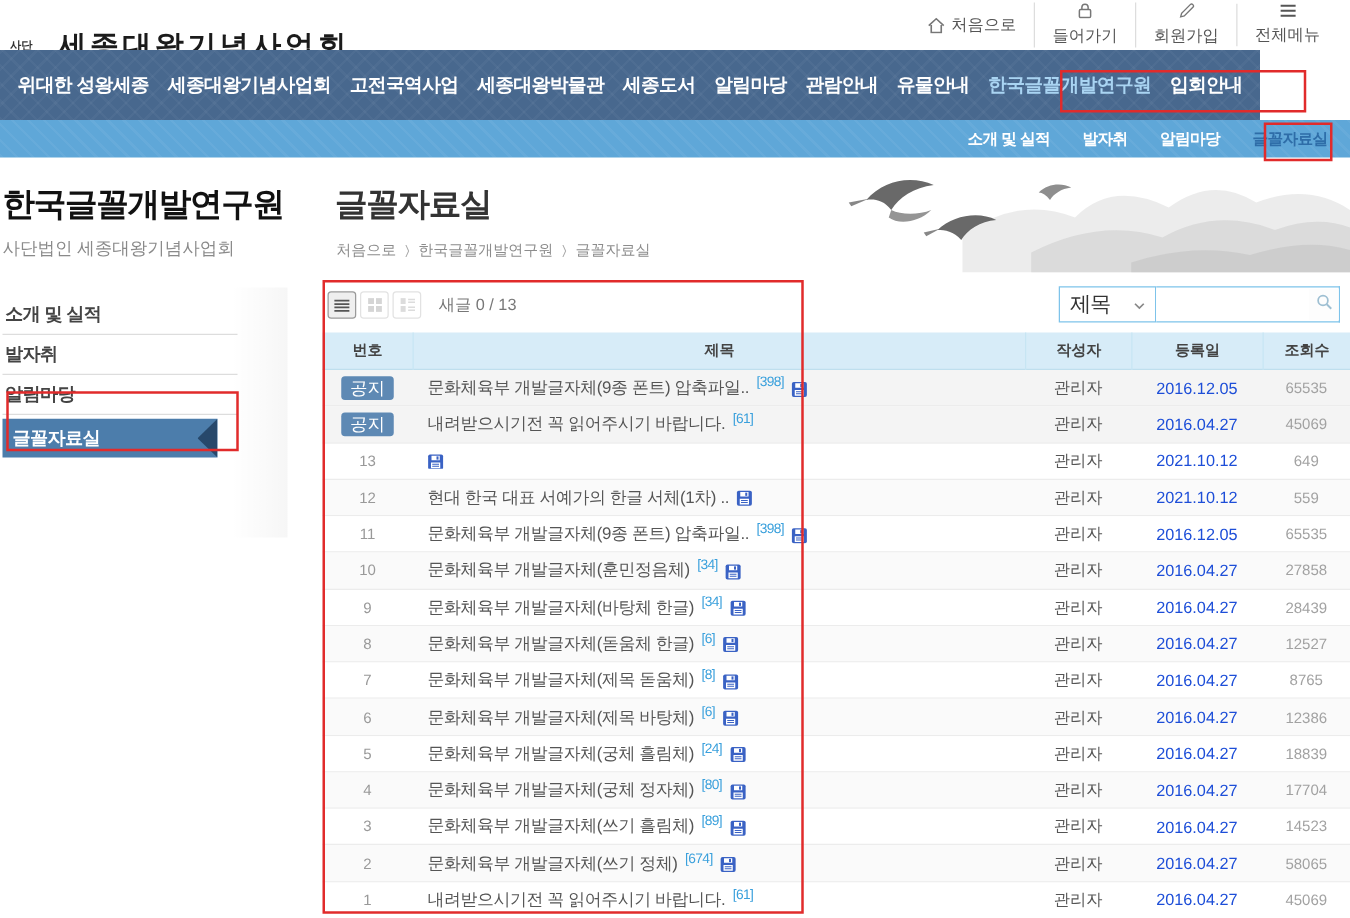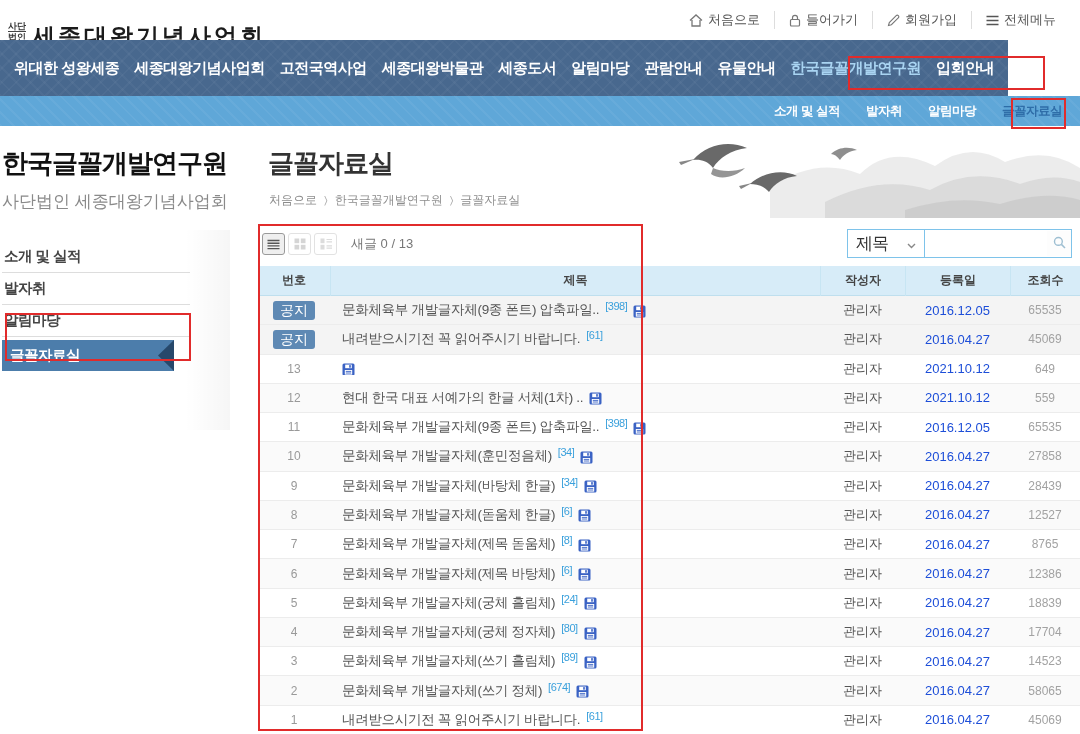--- a/index.html
+++ b/index.html
@@ -1,27 +1,27 @@
 <!DOCTYPE html>
 <html><head>
 <meta charset="utf-8">
 <style>
   * { margin:0; padding:0; box-sizing:border-box; }
   body { font-family:"Liberation Sans","DejaVu Sans",sans-serif; background:#fff; }
   .page { position:relative; width:1080px; height:734px; overflow:hidden; background:#fff; }
 
   
   .top-header { position:absolute; left:0; top:0; width:1080px; height:40px; background:#fff; display:flex; align-items:center; justify-content:space-between; padding:0 10px 0 8px; }
-  .logo { display:flex; align-items:flex-start; gap:6px;margin-top:32px; }
+  .logo { display:flex; align-items:flex-end; gap:20px;margin-top:32px; }
   .logo-stack { display:flex; flex-direction:column; font-size:9px; font-weight:bold; color:#333; line-height:10px; text-align:center; }
   .logo-stack span:first-child { border-bottom:1px solid #444; }
   .logo-main { font-family:"Liberation Serif","DejaVu Serif",serif; font-size:23px; font-weight:bold; color:#1b1b1b; letter-spacing:3px; }
   .utility { display:flex; align-items:center; font-size:13px; color:#555; }
   .util-item { display:flex; align-items:center; gap:5px; padding:0 14px; cursor:pointer; }
-  .util-item + .util-item { border-left:1px solid #ddd; }
+  .util-item + .util-item { border-left:1px solid #ddd;flex-direction:column; }
   .util-item svg { display:block; }
 
   
   .main-nav { position:absolute; left:0; top:40px; width:1008px; height:56px; background:#48688e;
     background-image:repeating-linear-gradient(45deg, rgba(255,255,255,.035) 0 2px, transparent 2px 10px),
                      repeating-linear-gradient(-45deg, rgba(255,255,255,.035) 0 2px, transparent 2px 10px);
     display:flex; align-items:center; justify-content:space-between; padding:0 14px; }
   .nav-item { color:#fff; font-size:15px; font-weight:bold; cursor:pointer; white-space:nowrap; letter-spacing:-0.5px; }
   .nav-item.current { color:#a9d4f2; }
 
@@ -31,21 +31,21 @@
     display:flex; align-items:center; justify-content:flex-end; gap:26px; padding-right:18px; }
   .subnav-item { color:#fff; font-size:12.5px; font-weight:bold; cursor:pointer; letter-spacing:-0.5px; }
   .subnav-item.current { color:#2e6da8; }
 
   
   .deco-art { position:absolute; left:655px; top:126px; width:425px; height:92px; pointer-events:none; }
 
   
   .sidebar { position:absolute; left:0; top:126px; width:230px; height:500px; padding:20px 0 0 2px; }
   .sidebar-title { font-size:26px; font-weight:bold; color:#111; letter-spacing:-1px; }
-  .sidebar-sub { font-size:17px; color:#8a8a8a; margin-top:9px; }
+  .sidebar-sub { font-size:14px; color:#8a8a8a; margin-top:9px; }
   .side-menu { margin-top:28px; width:188px; }
   .side-item { height:32px; display:flex; align-items:center; font-size:14.5px; font-weight:bold; color:#444; border-bottom:1px solid #ddd; cursor:pointer; padding-left:2px; letter-spacing:-0.5px; }
   .side-item.active { position:relative; background:#4c7dab; color:#fff; border-bottom:none; height:31px; margin-top:3px; width:172px; padding-left:8px; }
   .side-item.active .fold { position:absolute; right:0; top:0; width:16px; height:31px; background:#27486b; clip-path:polygon(100% 0, 0 50%, 100% 100%); }
   .sidebar-fade { position:absolute; left:185px; top:230px; width:45px; height:200px; background:linear-gradient(to right, rgba(0,0,0,0) , rgba(0,0,0,0.035)); }
 
   
   .content { position:absolute; left:258px; top:126px; width:822px; height:608px; }
   .page-title { position:absolute; left:10px; top:20px; font-size:26px; font-weight:bold; color:#333; letter-spacing:-1px; }
   .breadcrumb { position:absolute; left:11px; top:66px; font-size:12px; color:#8c8c8c; display:flex; gap:7px; align-items:center; }

